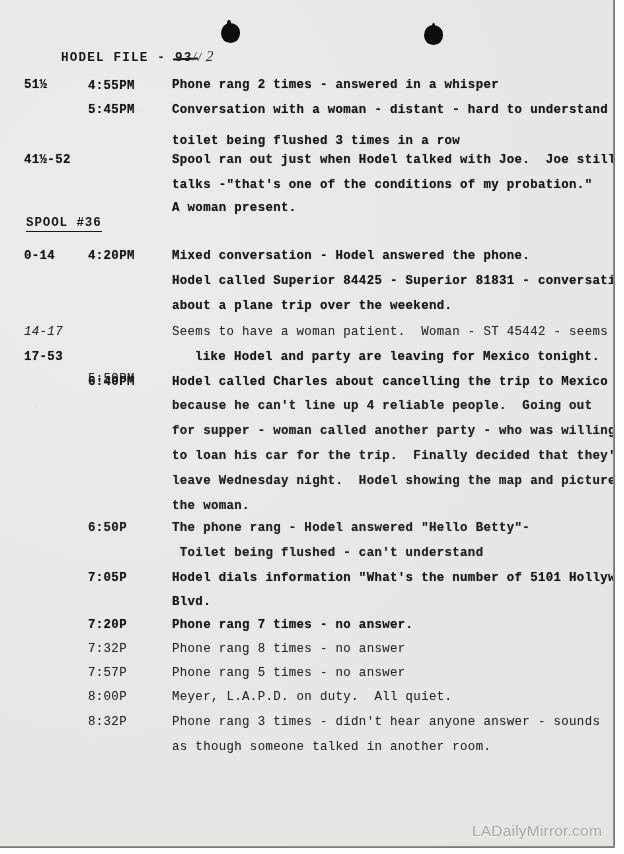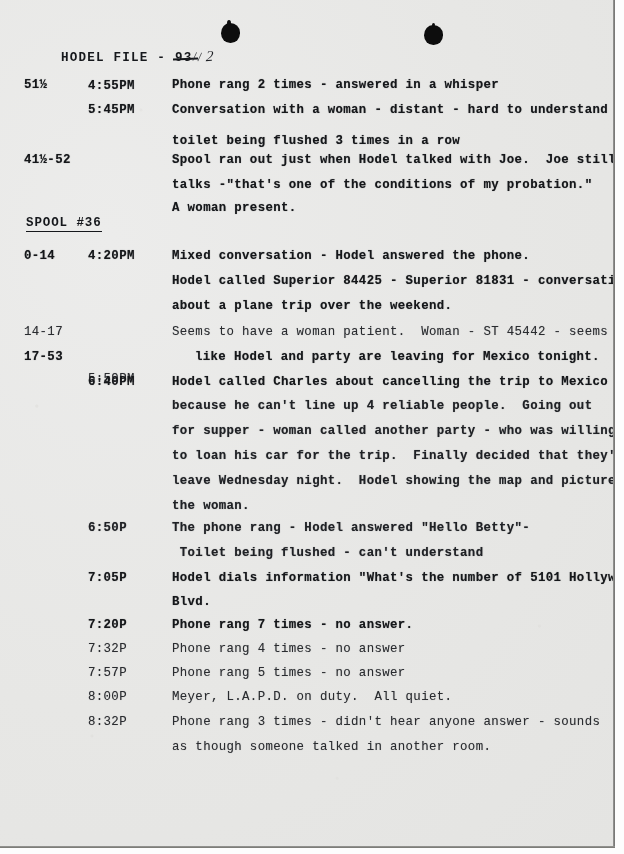--- a/index.html
+++ b/index.html
@@ -252,21 +252,21 @@
         <div class="typed col-time" style="top: 249px;">4:20PM</div>
         <div class="typed col-body" style="top: 249px;">Mixed conversation - Hodel answered the phone.</div>
       </div>
       <div>
         <div class="typed col-body" style="top: 274px;">Hodel called Superior 84425 - Superior 81831 - conversation</div>
       </div>
       <div>
         <div class="typed col-body" style="top: 299px;">about a plane trip over the weekend.</div>
       </div>
       <div>
-        <div class="typed col-ref light" style="top: 325px;">14-17</div>
+        <div class="typed col-ref light" style="top: 325px; font-style: italic;">14-17</div>
         <div class="typed col-time light" style="top: 325px; margin-top: 47px;">5:59PM</div>
         <div class="typed col-body light" style="top: 325px;">Seems to have a woman patient.  Woman - ST 45442 - seems</div>
       </div>
       <div>
         <div class="typed col-ref" style="top: 350px;">17-53</div>
         <div class="typed col-body" style="top: 350px; margin-left: 23px;">like Hodel and party are leaving for Mexico tonight.</div>
       </div>
       <div>
         <div class="typed col-time" style="top: 375px;">6:40PM</div>
         <div class="typed col-body" style="top: 375px;">Hodel called Charles about cancelling the trip to Mexico</div>
@@ -299,21 +299,21 @@
       </div>
       <div>
         <div class="typed col-body" style="top: 595px;">Blvd.</div>
       </div>
       <div>
         <div class="typed col-time" style="top: 618px;">7:20P</div>
         <div class="typed col-body" style="top: 618px;">Phone rang 7 times - no answer.</div>
       </div>
       <div>
         <div class="typed col-time light" style="top: 642px;">7:32P</div>
-        <div class="typed col-body light" style="top: 642px;">Phone rang 4 times - no answer</div>
+        <div class="typed col-body light" style="top: 642px;">Phone rang 8 times - no answer</div>
       </div>
       <div>
         <div class="typed col-time light" style="top: 666px;">7:57P</div>
         <div class="typed col-body light" style="top: 666px;">Phone rang 5 times - no answer</div>
       </div>
       <div>
         <div class="typed col-time light" style="top: 690px;">8:00P</div>
         <div class="typed col-body light" style="top: 690px;">Meyer, L.A.P.D. on duty.  All quiet.</div>
       </div>
       <div>
@@ -323,14 +323,15 @@
       <div>
         <div class="typed col-body light" style="top: 740px;">as though someone talked in another room.</div>
       </div>
     </div>
 
   <div id="edge-right"></div>
   <div id="edge-right-2"></div>
   <div id="edge-bottom"></div>
   <div id="edge-bottom-2"></div>
 
+  <div id="watermark">LADailyMirror.com</div>
 
 </div>
 
 </body></html>

